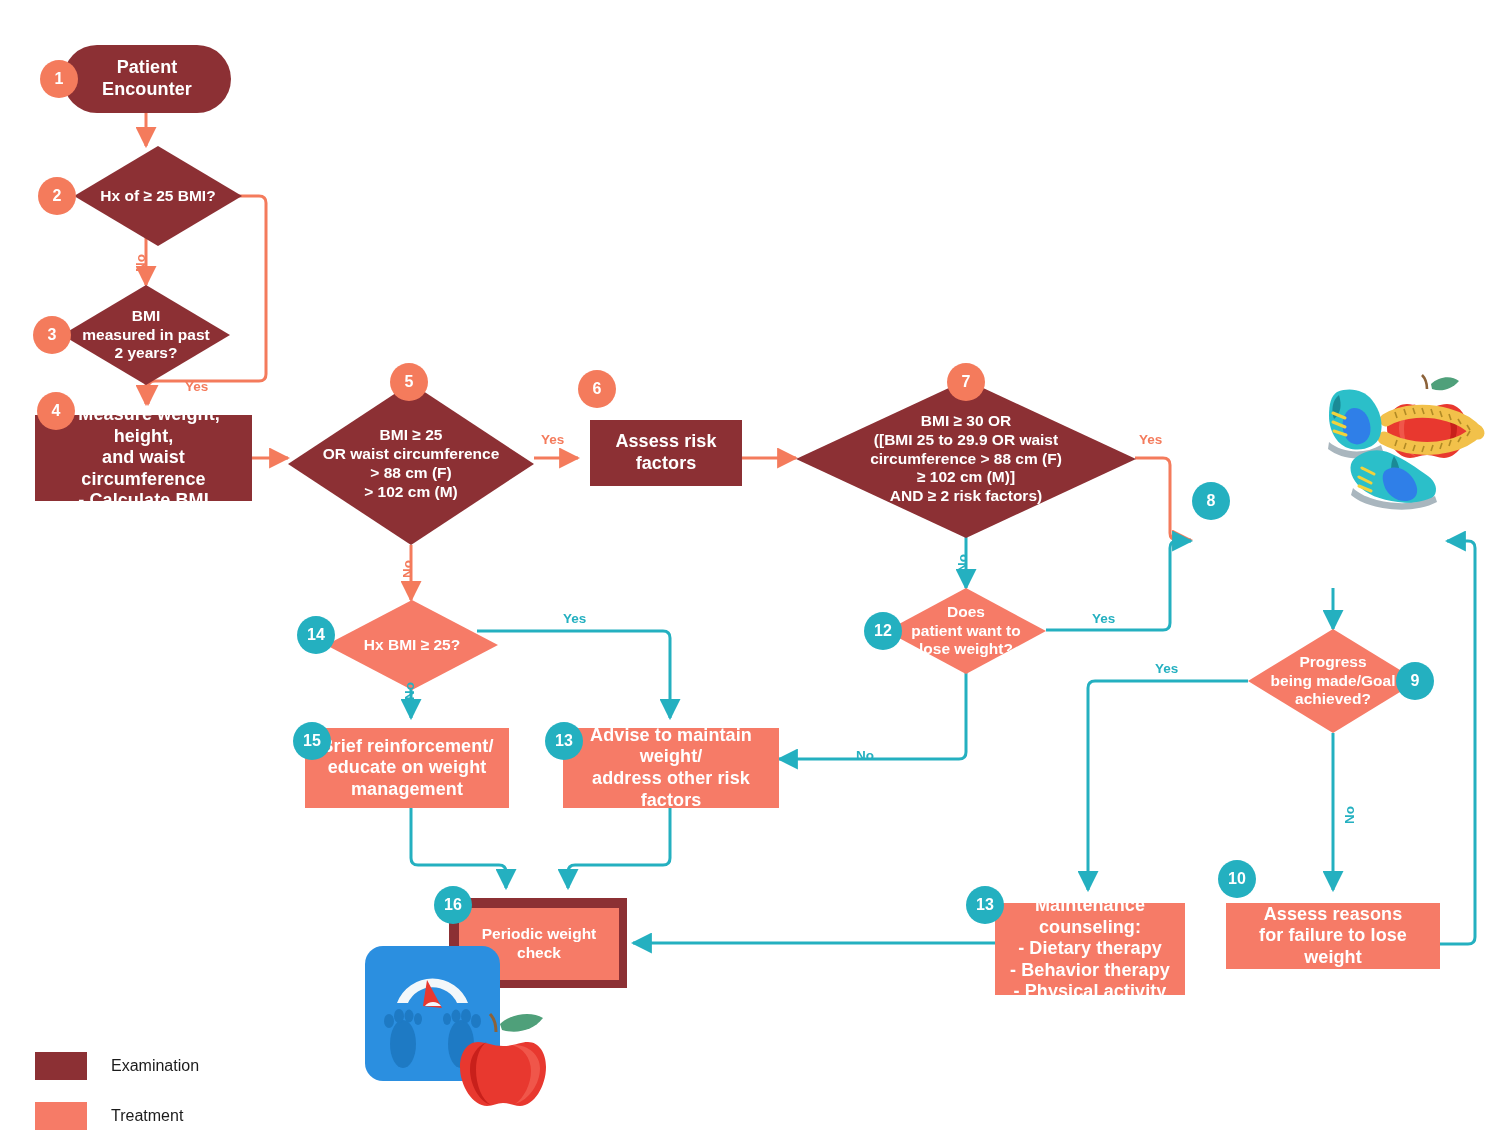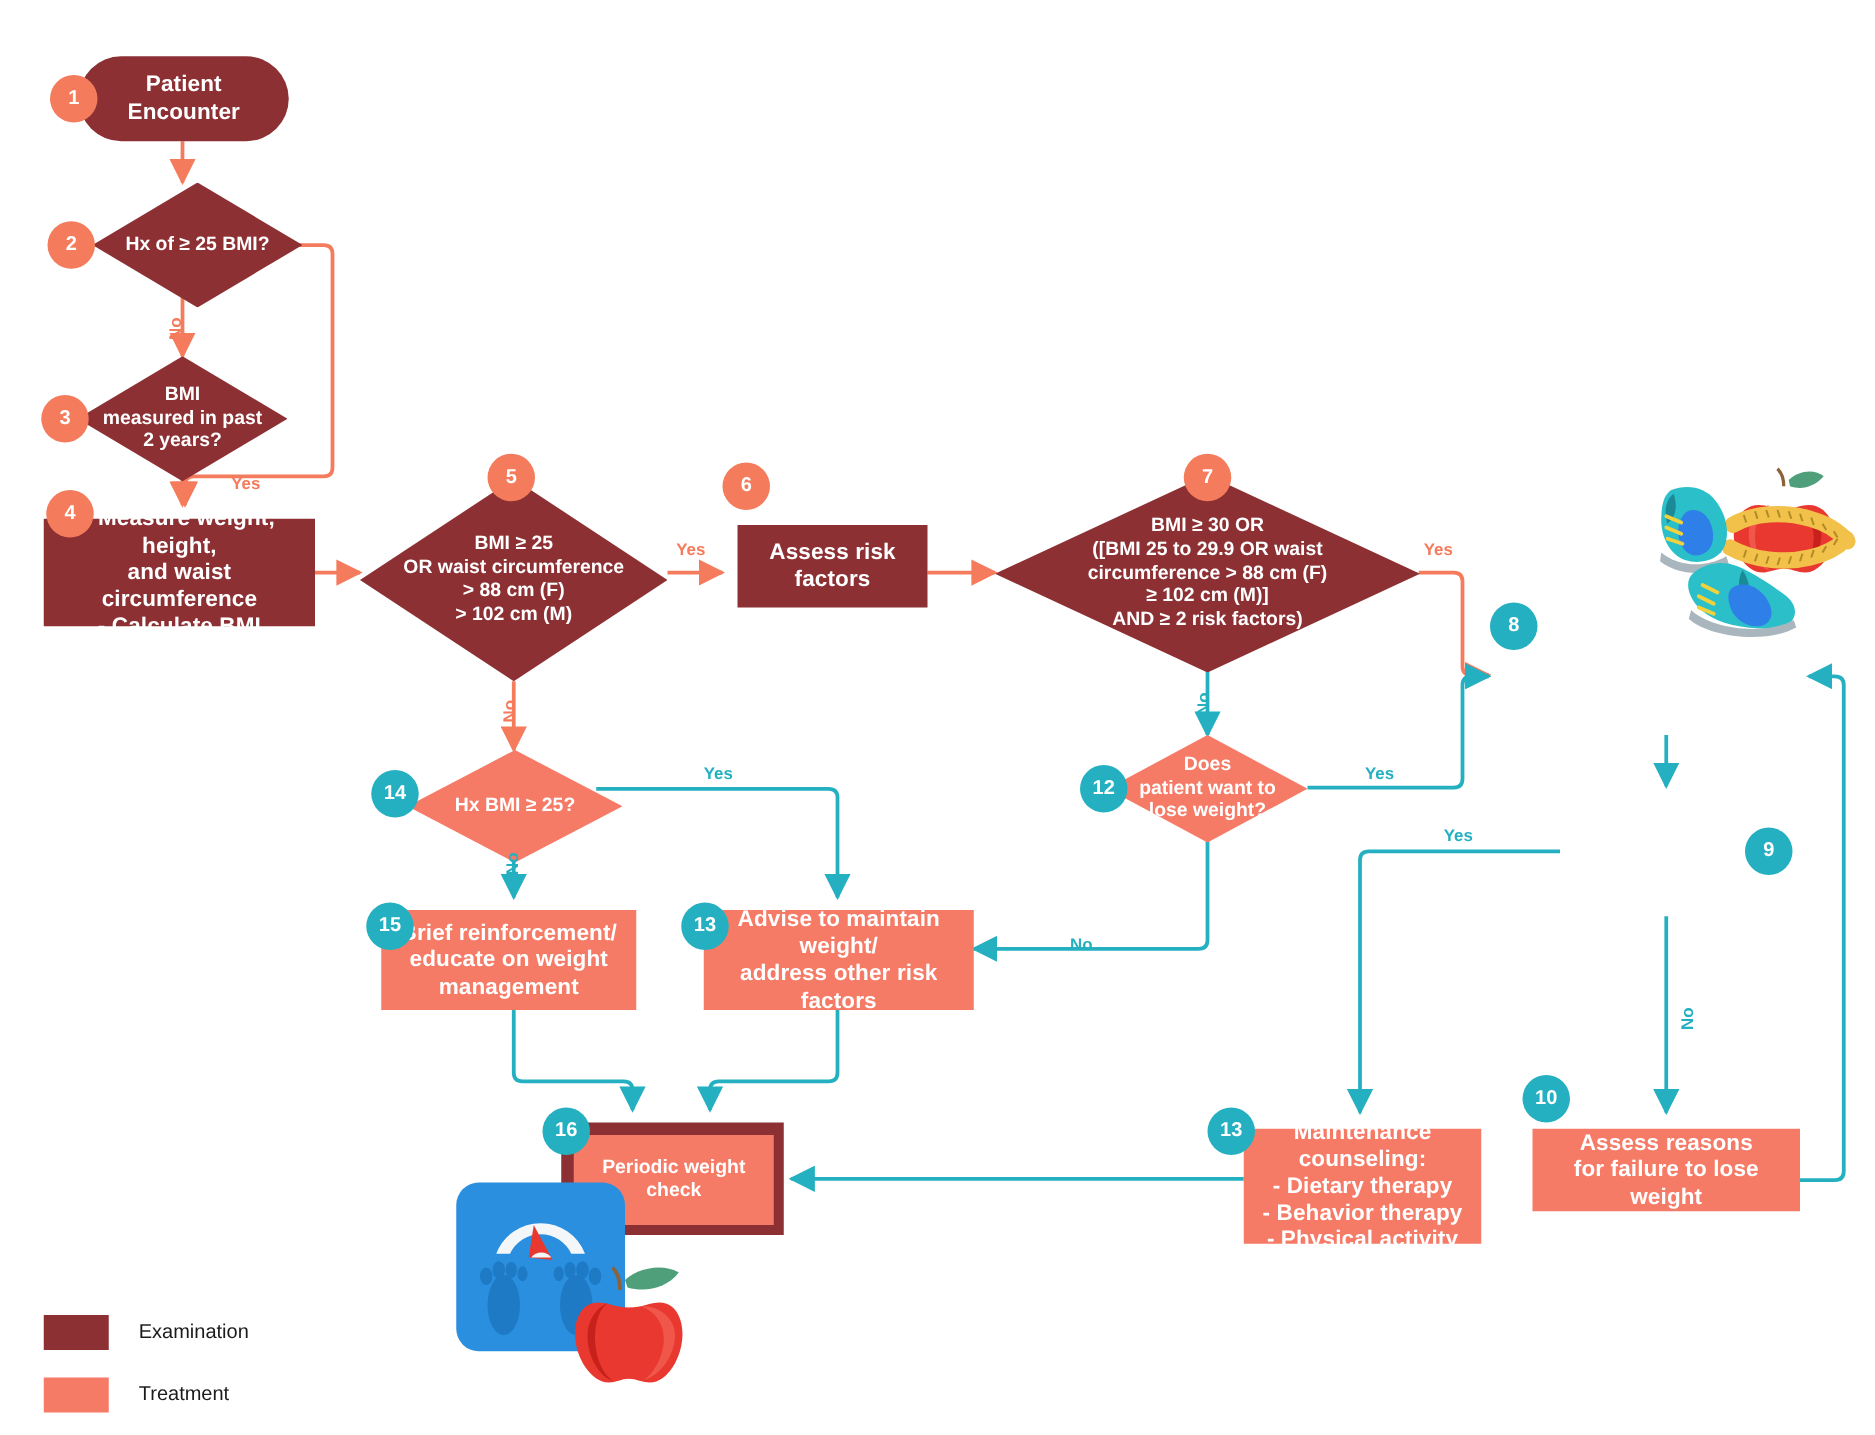--- a/index.html
+++ b/index.html
@@ -181,20 +181,26 @@
 AND ≥ 2 risk factors)</span>
   </div>
   <div class="badge exam" style="left:947px;top:363px;">
     <span>7</span>
   </div>
 
   <div class="badge treat" style="left:1192px;top:482px;">
     <span>8</span>
   </div>
 
+  <div class="node diamond treat" style="left:1248px;top:629px;width:170px;height:104px;">
+    <div class="dshape"></div>
+    <span class="dtext" style="white-space:pre-line;">Progress
+being made/Goal
+achieved?</span>
+  </div>
   <div class="badge treat" style="left:1396px;top:662px;">
     <span>9</span>
   </div>
 
   <div class="node rect treat" style="left:1226px;top:903px;width:214px;height:66px;">
     <span class="rect-text" style="white-space:pre-line;">Assess reasons
 for failure to lose weight</span>
   </div>
   <div class="badge treat" style="left:1218px;top:860px;">
     <span>10</span>

